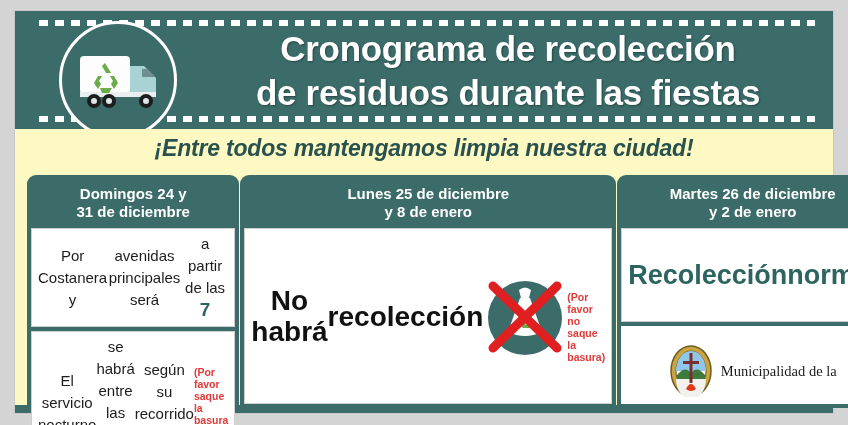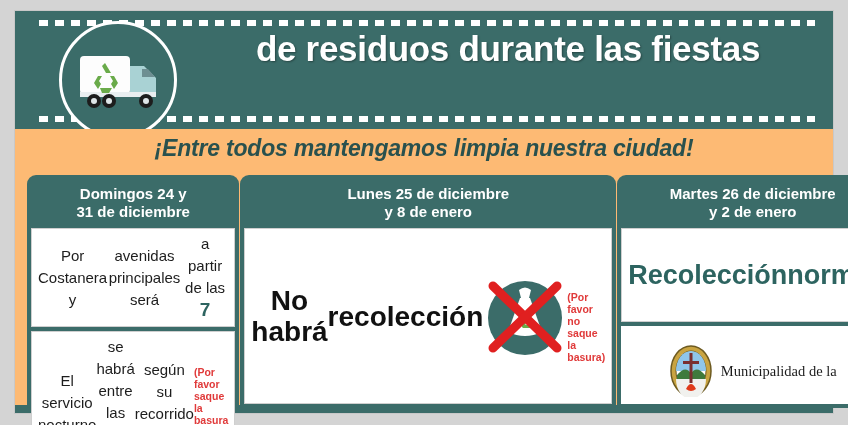--- a/index.html
+++ b/index.html
@@ -91,21 +91,21 @@
     letter-spacing: -0.2px;
   }
 
   
   .body-area {
     position: absolute;
     left: 0;
     top: 118px;
     width: 100%;
     bottom: 8px;
-    background: #fdba74;
+    background: #fef9c3;
     border-bottom: 0;
   }
 
   
   .cards {
     position: absolute;
     left: 12px;
     top: 46px;
     right: 12px;
     bottom: 0;
@@ -230,20 +230,21 @@
           <circle cx="16" cy="49" r="7" fill="#1d1d1d"></circle>
             <circle cx="16" cy="49" r="3" fill="#dfe6e8"></circle>
           <circle cx="31" cy="49" r="7" fill="#1d1d1d"></circle>
             <circle cx="31" cy="49" r="3" fill="#dfe6e8"></circle>
           <circle cx="68" cy="49" r="7" fill="#1d1d1d"></circle>
             <circle cx="68" cy="49" r="3" fill="#dfe6e8"></circle>
         </svg>
       </div>
 
       <div class="title-block">
+        <div>Cronograma de recolección</div>
         <div>de residuos durante las fiestas</div>
       </div>
     </div>
 
     <div class="body-area">
       <div class="subtitle">¡Entre todos mantengamos limpia nuestra ciudad!</div>
 
       <div class="cards">
 
         <div class="card">

